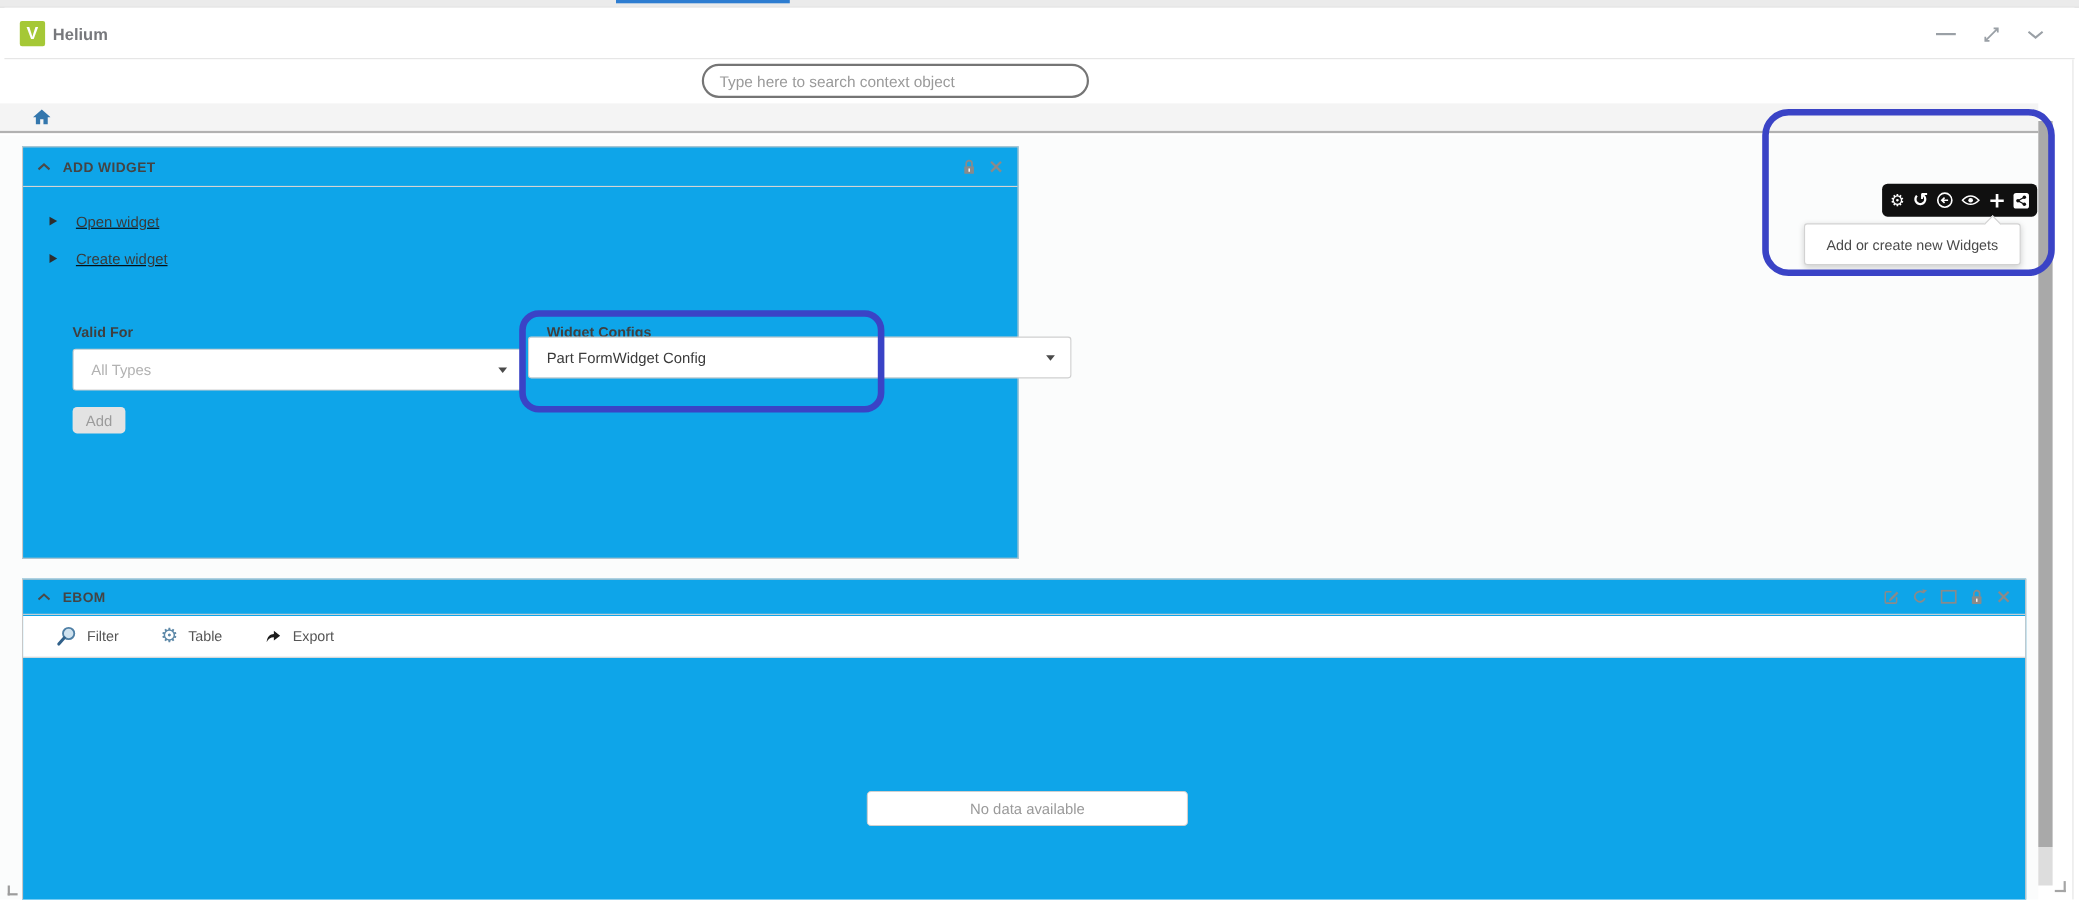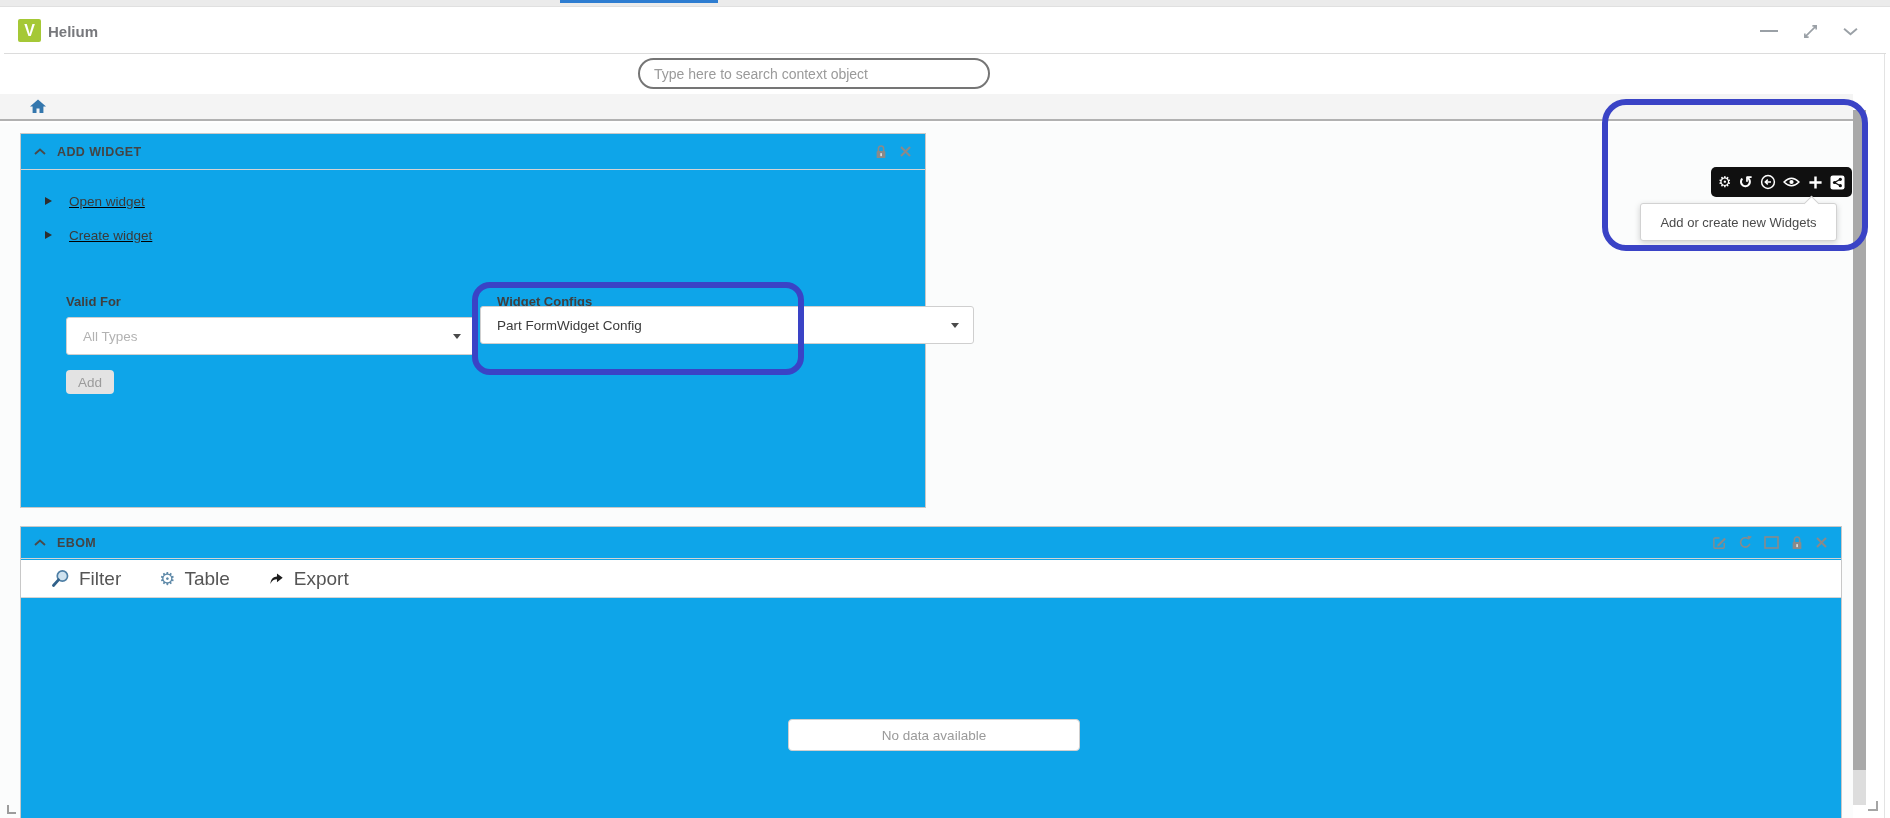--- a/index.html
+++ b/index.html
@@ -74,21 +74,21 @@
              display:flex; align-items:center; justify-content:center; font-size:13px; color:#4a4a4a; z-index:11;text-align:right; }
   .tooltip-notch { position:absolute; left:1806px; top:198px; width:11px; height:11px; background:#fff;
                    border-left:1px solid #d2d2d2; border-top:1px solid #d2d2d2; transform:rotate(45deg); z-index:12; }
 
   
   .ebom-panel { left:20px; top:526px; width:1822px; height:300px; }
   .ebom-panel .panel-header { height:32px; }
   .ebom-toolbar { position:absolute; left:0; top:33px; width:100%; height:38px; border-bottom:1px solid #d4d4d4;
                   display:flex; align-items:center; padding-left:30px; gap:38px; background:#fff; }
   .tool-btn { display:flex; align-items:center; gap:9px; cursor:pointer; }
-  .tool-label { font-size:19px; color:#555; }
+  .tool-label { font-size:13px; color:#555; }
   .gear-blue { color:#5e89a8; font-size:18px; line-height:1; font-family:"DejaVu Sans",sans-serif; }
   .no-data-box { position:absolute; left:767px; top:192px; width:292px; height:32px; border:1px solid #cfcfcf;
                  border-radius:4px; display:flex; align-items:center; justify-content:center;
                  font-size:13.5px; color:#9a9a9a; background:#fff; }
 
   
   .scroll-thumb { position:absolute; left:1853px; top:110px; width:13px; height:660px; background:#a9a9a9; }
   .scroll-track-rest { position:absolute; left:1853px; top:770px; width:13px; height:35px; background:#dddddd; }
   .right-edge-line { position:absolute; left:1884px; top:54px; width:1px; height:764px; background:#e3e3e3; }
   .corner-br { position:absolute; left:1868px; top:801px; width:10px; height:10px; border-right:2px solid #a5a5a5; border-bottom:2px solid #a5a5a5; }

